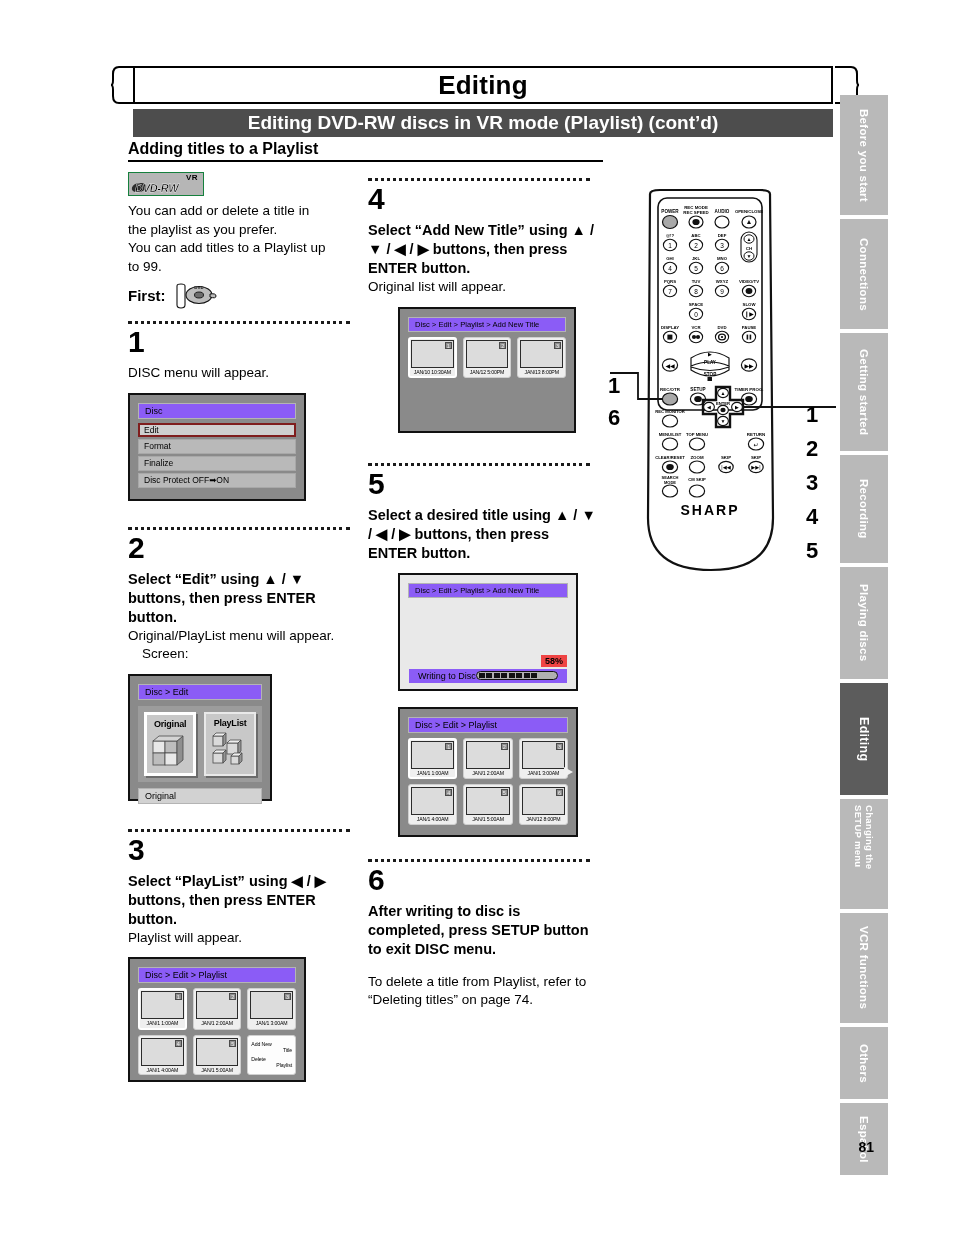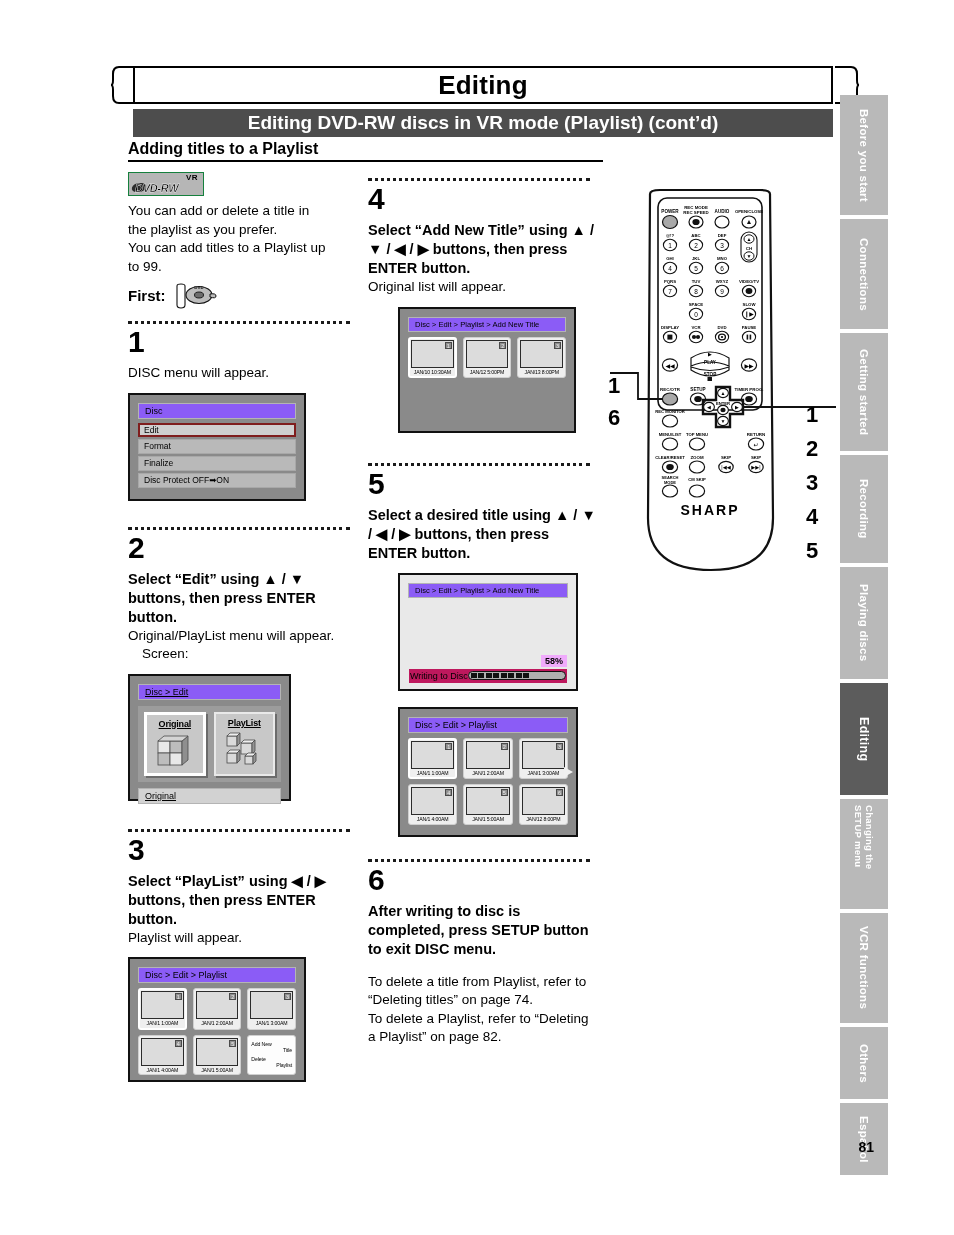--- a/index.html
+++ b/index.html
@@ -187,26 +187,26 @@
     width:0;height:0;
     border-left:9px solid #f0f0f0;
     border-top:5px solid transparent;
     border-bottom:5px solid transparent;
   }
 
   
   .osd-blank { height:74px; }
   .pct {
     position:absolute; right:9px; bottom:22px;
-    background:#f0abfc; font-size:9px; padding:1px 4px;
+    background:#ef4444; font-size:9px; padding:1px 4px;
     font-weight:bold;
   }
   .writebar {
     position:absolute; left:9px; right:9px; bottom:6px;
-    background:#be185d; font-size:9px; padding:2px 1px;
+    background:#8b5cf6; font-size:9px; padding:2px 9px;
     display:flex; align-items:center; 
   }
   .pbar {
     flex:1; height:9px; border:1.5px solid #111; border-radius:5px;
     background:#b0b0b0; position:relative; overflow:hidden;
     display:flex; align-items:center; padding-left:2px; gap:1.5px;
   }
   .pblk { width:6px; height:5px; background:#111; }
 
   
@@ -312,21 +312,21 @@
       <div class="menu-row">Disc Protect OFF➡ON</div>
     </div>
   </div>
 
   <div class="dotsep" style="margin-top:26px;"></div>
   <div class="stepnum">2</div>
   <div class="stepbold">Select “Edit” using ▲ / ▼ buttons, then press ENTER button.</div>
   <div class="stepnorm">Original/PlayList menu will appear.</div>
   <div class="stepnorm indent1">Screen:</div>
 
-  <div class="osd" style="width:163px;height:127px;text-decoration:underline;">
+  <div class="osd" style="width:144px;height:127px;">
     <div class="osd-title">Disc &gt; Edit</div>
     <div class="op-wrap">
       <div class="op-card sel">
         <div class="lab">Original</div>
         <div class="op-cube">
           <svg width="46" height="40" viewBox="0 0 46 40">
             <g stroke="#4a4a4a" stroke-width=".8">
               <rect x="6" y="10" width="12" height="12" fill="#e8e8e8"></rect>
               <rect x="18" y="10" width="12" height="12" fill="#bdbdbd"></rect>
               <rect x="6" y="22" width="12" height="12" fill="#bdbdbd"></rect>
@@ -504,21 +504,20 @@
         <div class="cap">JAN/12 8:00PM</div>
       </div>
     </div>
     <span class="grid-next-arrow"></span>
   </div>
 
   <div class="dotsep" style="margin-top:22px;"></div>
   <div class="stepnum">6</div>
   <div class="stepbold">After writing to disc is completed, press SETUP button to exit DISC menu.</div>
   <div class="stepnorm" style="margin-top:14px;">To delete a title from Playlist, refer to “Deleting titles” on page 74.</div>
-  <div class="stepnorm">To delete a Playlist, refer to “Deleting a Playlist” on page 82.</div>
 </div>
 
 <div class="remote-area">
   <svg width="230" height="400" viewBox="0 0 230 400">
 
     <path d="M42 6 Q42 2 52 2 L152 2 Q162 2 162 6 L165 330 Q165 382 103 382 Q40 382 40 330 Z" fill="#ffffff" stroke="#111" stroke-width="2.2"></path>
 
     <rect x="50" y="10" width="104" height="212" rx="9" fill="#ffffff" stroke="#111" stroke-width="1.6"></rect>
 
     <text x="62" y="25" font-size="4.6" text-anchor="middle" font-weight="bold" font-family="Liberation Sans, sans-serif">POWER</text>

